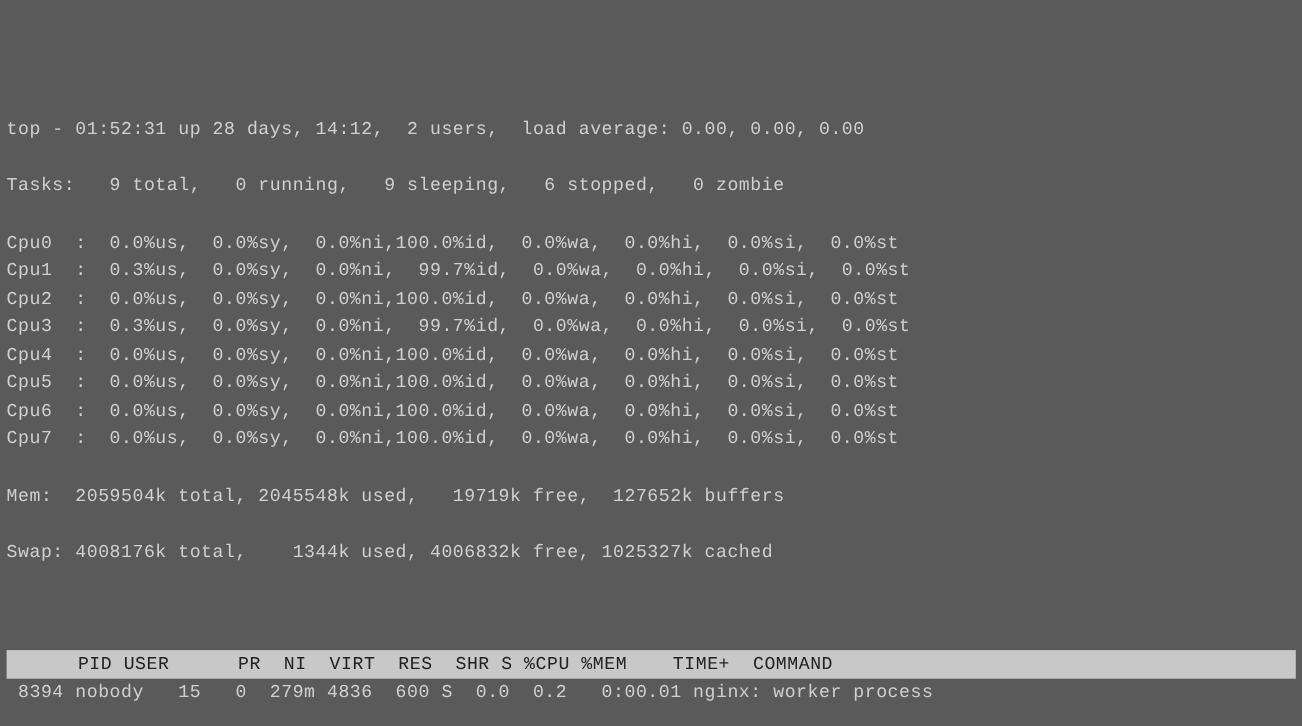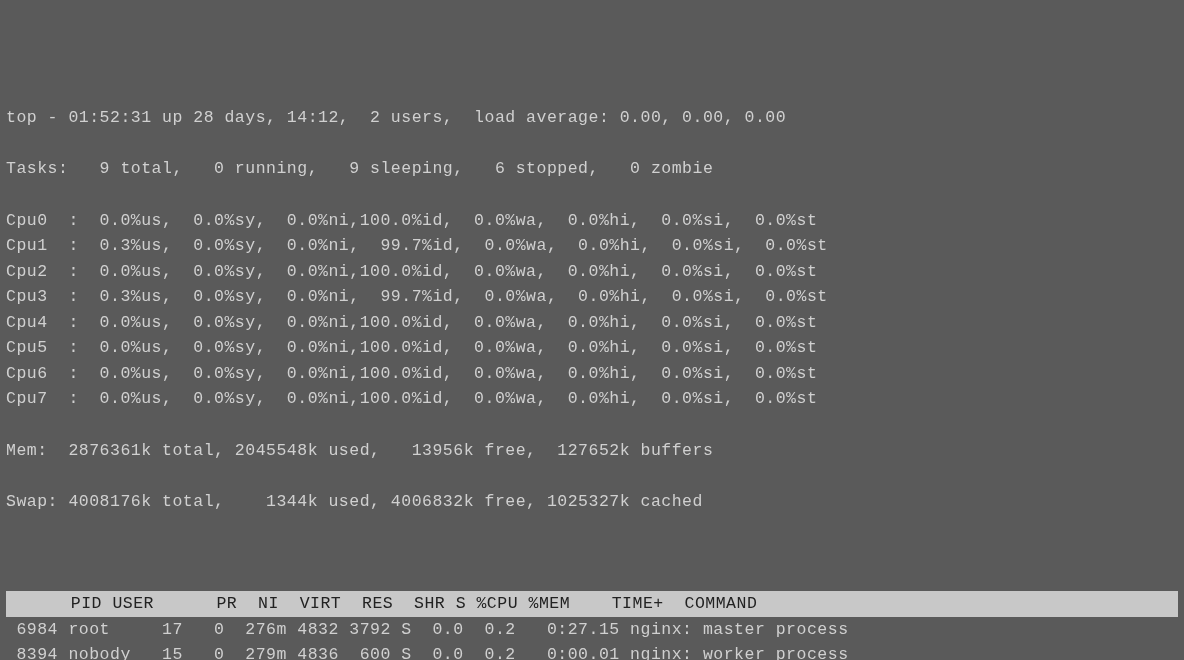--- a/index.html
+++ b/index.html
@@ -25,20 +25,20 @@
     }
   </style>
 </head>
 <body>
 
 
 
 <div>top - 01:52:31 up 28 days, 14:12,  2 users,  load average: 0.00, 0.00, 0.00</div>
 <div>Tasks:   9 total,   0 running,   9 sleeping,   6 stopped,   0 zombie</div>
 <div id="cpus"><div>Cpu0  :  0.0%us,  0.0%sy,  0.0%ni,100.0%id,  0.0%wa,  0.0%hi,  0.0%si,  0.0%st</div><div>Cpu1  :  0.3%us,  0.0%sy,  0.0%ni,  99.7%id,  0.0%wa,  0.0%hi,  0.0%si,  0.0%st</div><div>Cpu2  :  0.0%us,  0.0%sy,  0.0%ni,100.0%id,  0.0%wa,  0.0%hi,  0.0%si,  0.0%st</div><div>Cpu3  :  0.3%us,  0.0%sy,  0.0%ni,  99.7%id,  0.0%wa,  0.0%hi,  0.0%si,  0.0%st</div><div>Cpu4  :  0.0%us,  0.0%sy,  0.0%ni,100.0%id,  0.0%wa,  0.0%hi,  0.0%si,  0.0%st</div><div>Cpu5  :  0.0%us,  0.0%sy,  0.0%ni,100.0%id,  0.0%wa,  0.0%hi,  0.0%si,  0.0%st</div><div>Cpu6  :  0.0%us,  0.0%sy,  0.0%ni,100.0%id,  0.0%wa,  0.0%hi,  0.0%si,  0.0%st</div><div>Cpu7  :  0.0%us,  0.0%sy,  0.0%ni,100.0%id,  0.0%wa,  0.0%hi,  0.0%si,  0.0%st</div></div>
-<div id="mem-line">Mem:  2876361k total, 2045548k used,   13956k free,  127652k buffers</div>
+<div id="mem-line">Mem:  2059504k total, 2045548k used,   19719k free,  127652k buffers</div>
 <div id="swap-line">Swap: 4008176k total,    1344k used, 4006832k free, 1025327k cached</div>
 <div> </div>
 <div class="header-row">  PID USER      PR  NI  VIRT  RES  SHR S %CPU %MEM    TIME+  COMMAND</div>
-<div id="procs"><div> 6984 root     17   0  276m 4832 3792 S  0.0  0.2   0:27.15 nginx: master process</div><div> 8394 nobody   15   0  279m 4836  600 S  0.0  0.2   0:00.01 nginx: worker process</div></div>
+<div id="procs"><div> 8394 nobody   15   0  279m 4836  600 S  0.0  0.2   0:00.01 nginx: worker process</div></div>
 
 
 
 
 </body></html>

